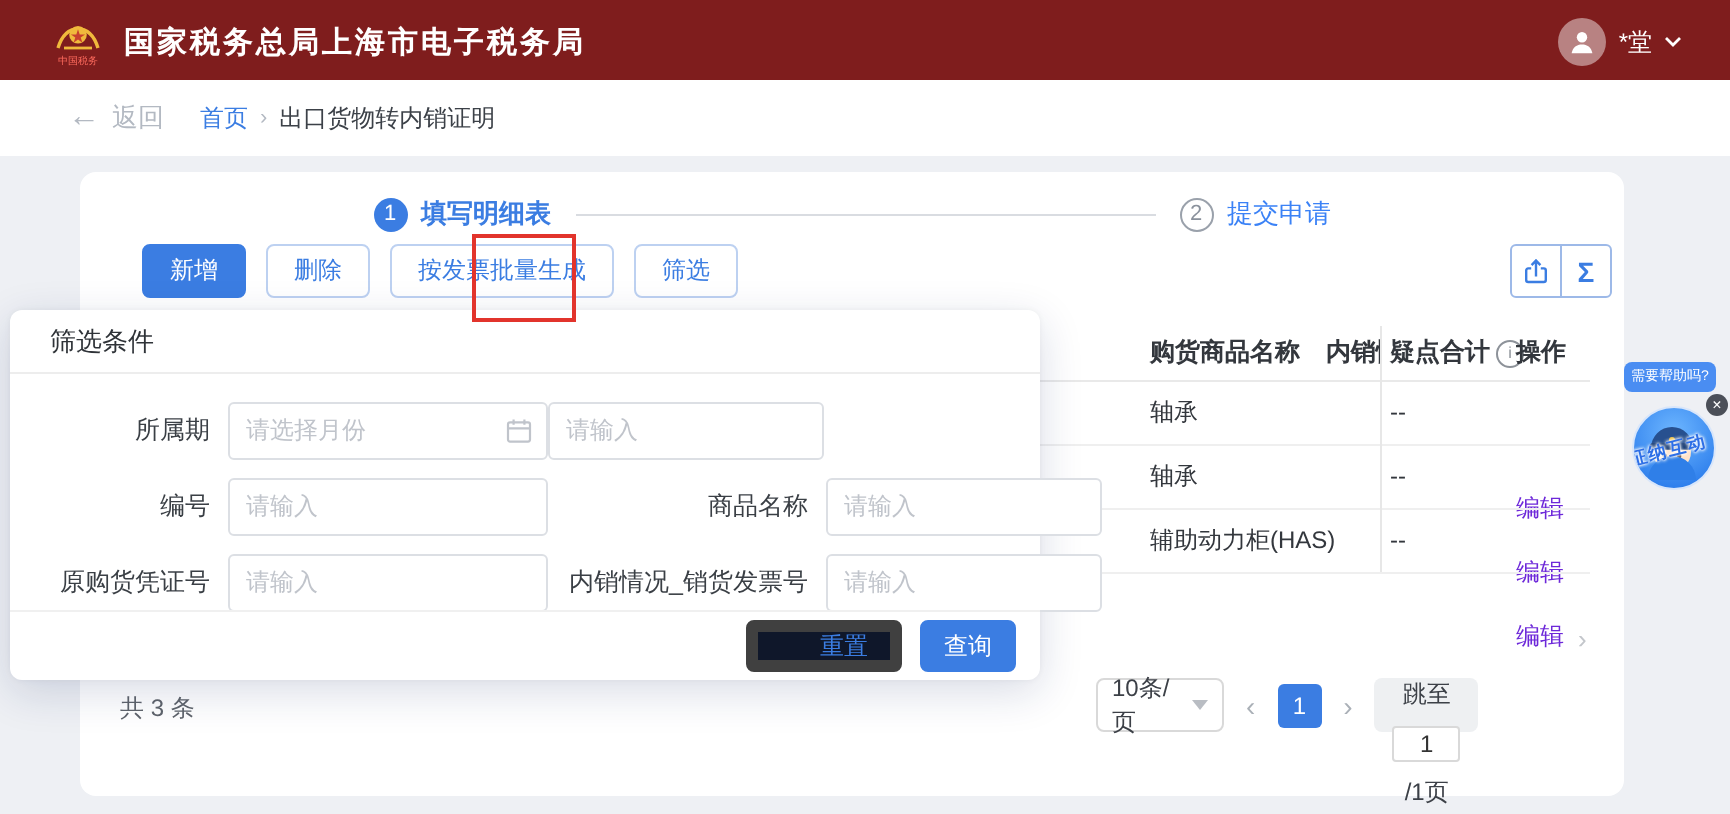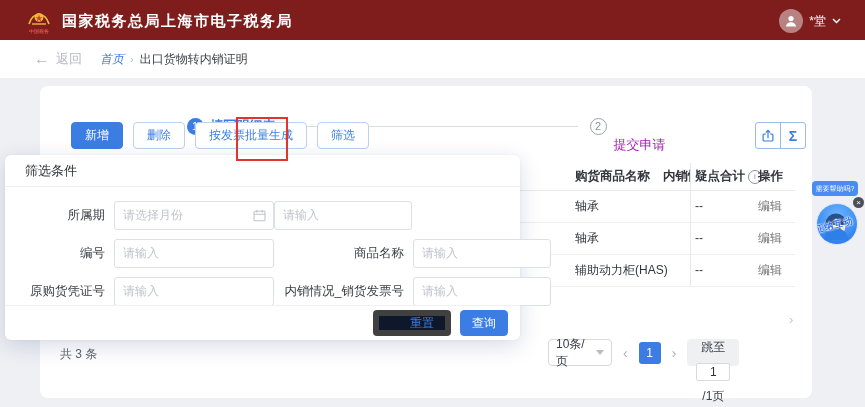--- a/index.html
+++ b/index.html
@@ -20,35 +20,35 @@
   .userbox{display:flex;align-items:center;gap:6px;}
   .avatar{width:24px;height:24px;border-radius:50%;background:rgba(255,255,255,.45);
     display:flex;align-items:center;justify-content:center;}
   .user-name{color:#fff;font-size:12px;}
 
   
   .crumbbar{position:absolute;left:0;top:40px;width:865px;height:38px;background:#fff;
     display:flex;align-items:center;padding-left:34px;box-sizing:border-box;}
   .back-arrow{color:#b3b9c2;font-size:16px;line-height:16px;margin-right:6px;}
   .back-label{color:#b3b9c2;font-size:13px;margin-right:18px;}
-  .crumb-home{color:#3b7de2;font-size:12px;font-style:italic;}
+  .crumb-home{color:#3b7de2;font-size:12px;}
   .crumb-sep{color:#b3b9c2;font-size:11px;margin:0 6px;}
   .crumb-cur{color:#3c4148;font-size:12px;}
 
   
   .card{position:absolute;left:40px;top:86px;width:772px;height:312px;background:#fff;border-radius:8px;z-index:1;}
 
   
   .stepper{position:absolute;left:0;top:12px;width:100%;display:flex;align-items:center;justify-content:center;}
   .step{display:flex;align-items:center;gap:7px;}
   .step-circle{width:17px;height:17px;border-radius:50%;font-size:11px;display:flex;align-items:center;justify-content:center;box-sizing:border-box;}
   .step-circle.on{background:#3b7de2;color:#fff;}
   .step-circle.off{border:1px solid #9aa1ab;color:#8a919c;background:#fff;}
   .step-label.on{color:#3b7de2;font-weight:bold;font-size:13px;}
-  .step-label.off{color:#a21caf;font-size:13px;margin-top:38px;}
+  .step-label.off{color:#3b82f6;font-size:13px;}
   .step-line{width:290px;height:1px;background:#d9dce1;margin:0 12px;}
 
   
   .toolbar{position:absolute;left:31px;top:36px;display:flex;gap:10px;}
   .btn{height:27px;padding:0 13px;border-radius:4px;font-size:12px;display:flex;align-items:center;box-sizing:border-box;cursor:pointer;white-space:nowrap;}
   .btn-primary{background:#3b7de2;color:#fff;border:1px solid #3b7de2;}
   .btn-ghost{background:#fff;color:#3b7de2;border:1px solid #bdd1f1;}
   .icon-group{position:absolute;top:36px;left:715px;display:flex;border:1px solid #9db9e8;border-radius:3px;overflow:hidden;background:#fff;}
   .icon-btn{width:24px;height:25px;display:flex;align-items:center;justify-content:center;color:#3b7de2;cursor:pointer;}
   .icon-btn + .icon-btn{border-left:1px solid #9db9e8;}
@@ -59,21 +59,21 @@
   .trow{position:absolute;left:0;width:755px;height:32px;border-bottom:1px solid #efefef;font-size:12px;color:#33373d;}
   .trow.r0{top:104px;} .trow.r1{top:136px;} .trow.r2{top:168px;}
   .cell{position:absolute;top:0;height:100%;display:flex;align-items:center;white-space:nowrap;}
   .c-name{left:535px;}
   .c-clip{left:623px;width:28px;overflow:hidden;}
   .c-doubt{left:655px;}
   .c-op{left:718px;}
   .fixed-divider{position:absolute;left:650px;top:77px;width:1px;height:123px;background:#e7e7e7;}
   .info-dot{width:12px;height:12px;border:1px solid #8d9299;border-radius:50%;color:#8d9299;
     font-size:8px;display:inline-flex;align-items:center;justify-content:center;margin-left:3px;font-weight:normal;}
-  .edit-link{color:#737373;cursor:pointer;}
+  .edit-link{color:#6d28d9;cursor:pointer;margin-top:48px;}
   .scroll-arrow{position:absolute;left:749px;top:226px;color:#c3c6cb;font-size:13px;}
 
   
   .total{position:absolute;left:20px;top:260px;color:#5f646b;font-size:12px;}
   .pager{position:absolute;left:508px;top:253px;height:27px;display:flex;align-items:center;gap:9px;}
   .psize{width:64px;height:27px;border:1px solid #d9d9d9;border-radius:4px;background:#fff;
     display:flex;align-items:center;justify-content:space-between;padding:0 7px;box-sizing:border-box;color:#3c4047;font-size:12px;cursor:pointer;}
   .tri-down{width:0;height:0;border-left:4px solid transparent;border-right:4px solid transparent;border-top:5px solid #b9bdc3;}
   .pnav{color:#aab0b7;font-size:14px;padding:0 2px;cursor:pointer;}
   .pcur{width:22px;height:22px;background:#3b7de2;color:#fff;border-radius:3px;display:flex;align-items:center;justify-content:center;font-size:12px;cursor:pointer;}

